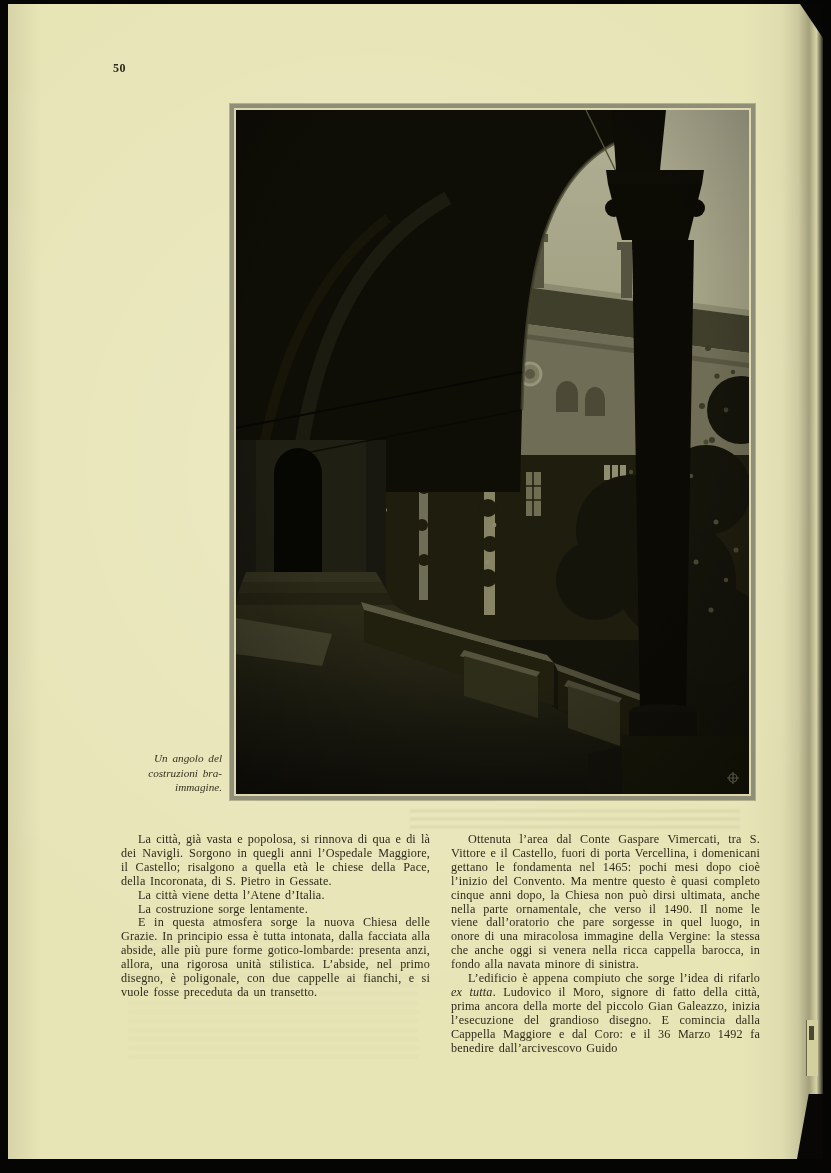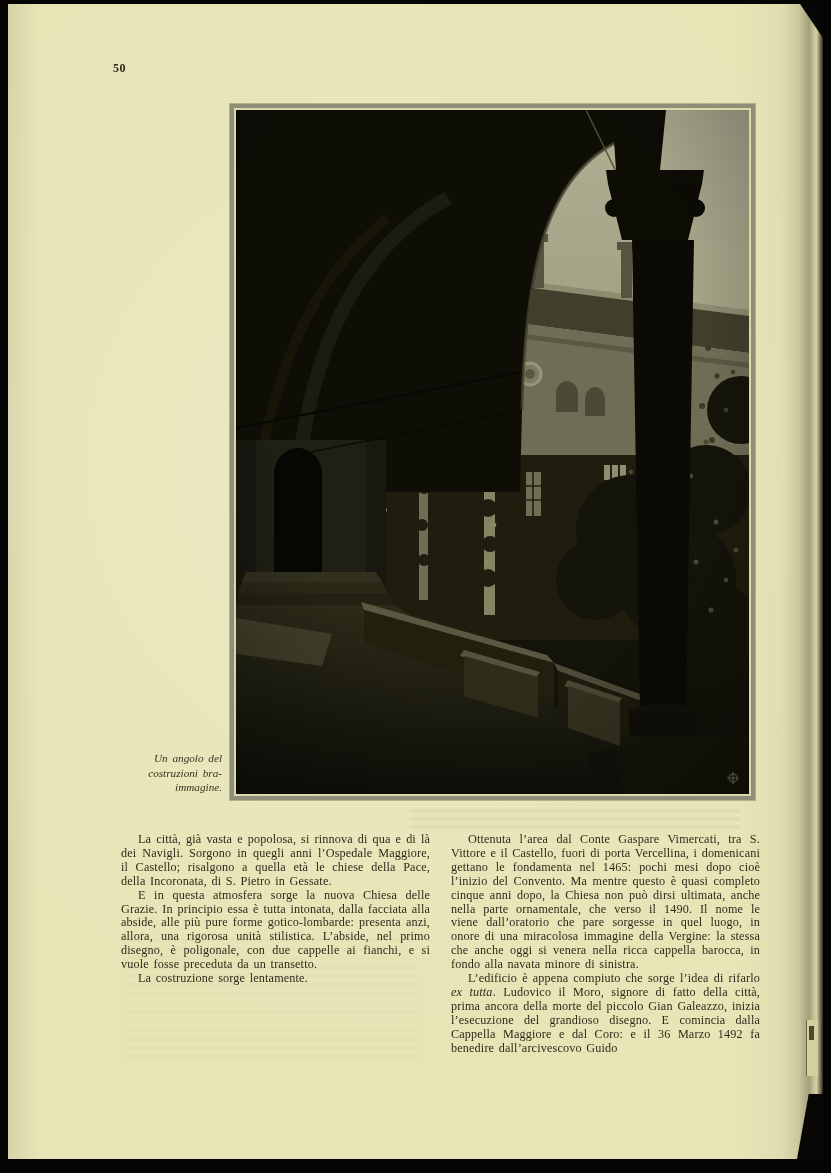--- a/index.html
+++ b/index.html
@@ -261,22 +261,23 @@
     <div>costruzioni bra-</div>
     <div>immagine.</div>
   </div>
 
   <div class="ghost g1"></div>
   <div class="ghost g2"></div>
 
   <div class="text-cols">
     <div class="col" lang="it">
         <p><span>La città, già vasta e popolosa, si rinnova di qua e di là dei Navigli. Sorgono in quegli anni l’Ospedale Maggiore, il Castello; risalgono a quella età le chiese della Pace, della Incoronata, di S. Pietro in Gessate.</span></p>
+        <p><span>La città viene detta l’Atene d’Italia.</span></p>
+        <p><span>La costruzione sorge lentamente.</span></p>
         <p><span>E in questa atmosfera sorge la nuova Chiesa delle Grazie. In principio essa è tutta intonata, dalla facciata alla abside, alle più pure forme gotico-lombarde: presenta anzi, allora, una rigorosa unità stilistica. L’abside, nel primo disegno, è poligonale, con due cappelle ai fianchi, e si vuole fosse preceduta da un transetto.</span></p>
-        <p><span>La costruzione sorge lentamente.</span></p>
       </div>
     <div class="col" lang="it">
         <p><span>Ottenuta l’area dal Conte Gaspare Vimercati, tra S. Vittore e il Castello, fuori di porta Vercellina, i domenicani gettano le fondamenta nel 1465: pochi mesi dopo cioè l’inizio del Convento. Ma mentre questo è quasi completo cinque anni dopo, la Chiesa non può dirsi ultimata, anche nella parte ornamentale, che verso il 1490. Il nome le viene dall’oratorio che pare sorgesse in quel luogo, in onore di una miracolosa immagine della Vergine: la stessa che anche oggi si venera nella ricca cappella barocca, in fondo alla navata minore di sinistra.</span></p>
         <p><span>L’edificio è appena compiuto che sorge l’idea di rifarlo </span><span class="it">ex tutta</span><span>. Ludovico il Moro, signore di fatto della città, prima ancora della morte del piccolo Gian Galeazzo, inizia l’esecuzione del grandioso disegno. E comincia dalla Cappella Maggiore e dal Coro: e il 36 Marzo 1492 fa benedire dall’arcivescovo Guido</span></p>
       </div>
   </div>
 
 </div>
 
 <div class="page-curl"></div>

